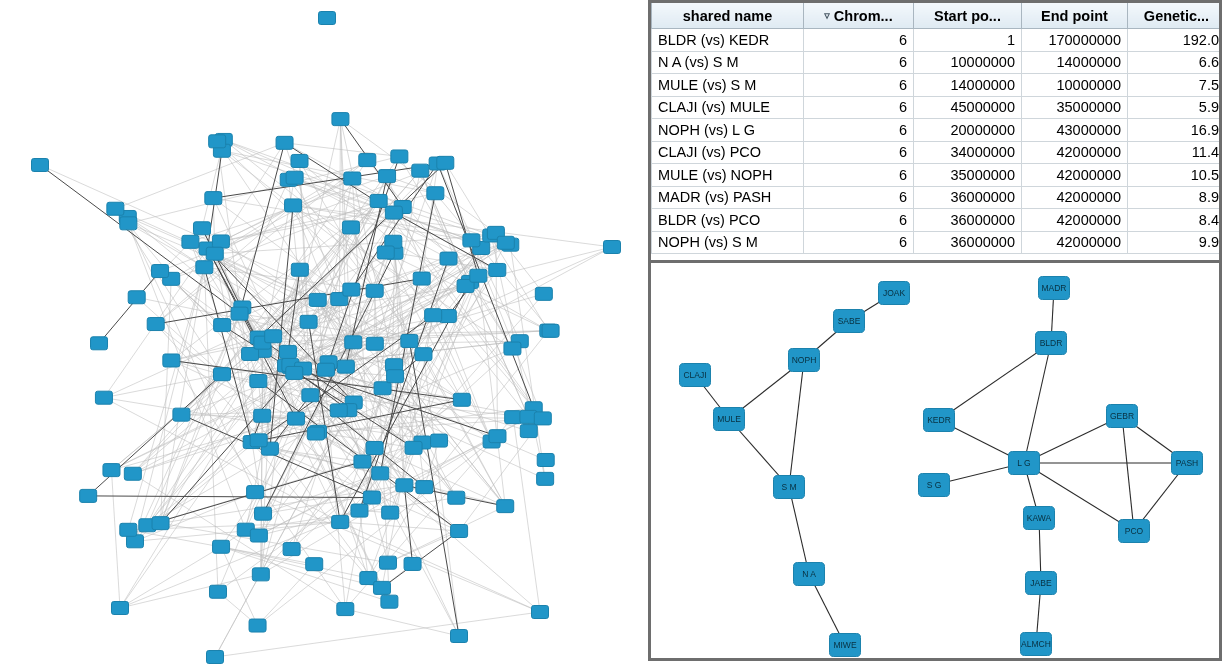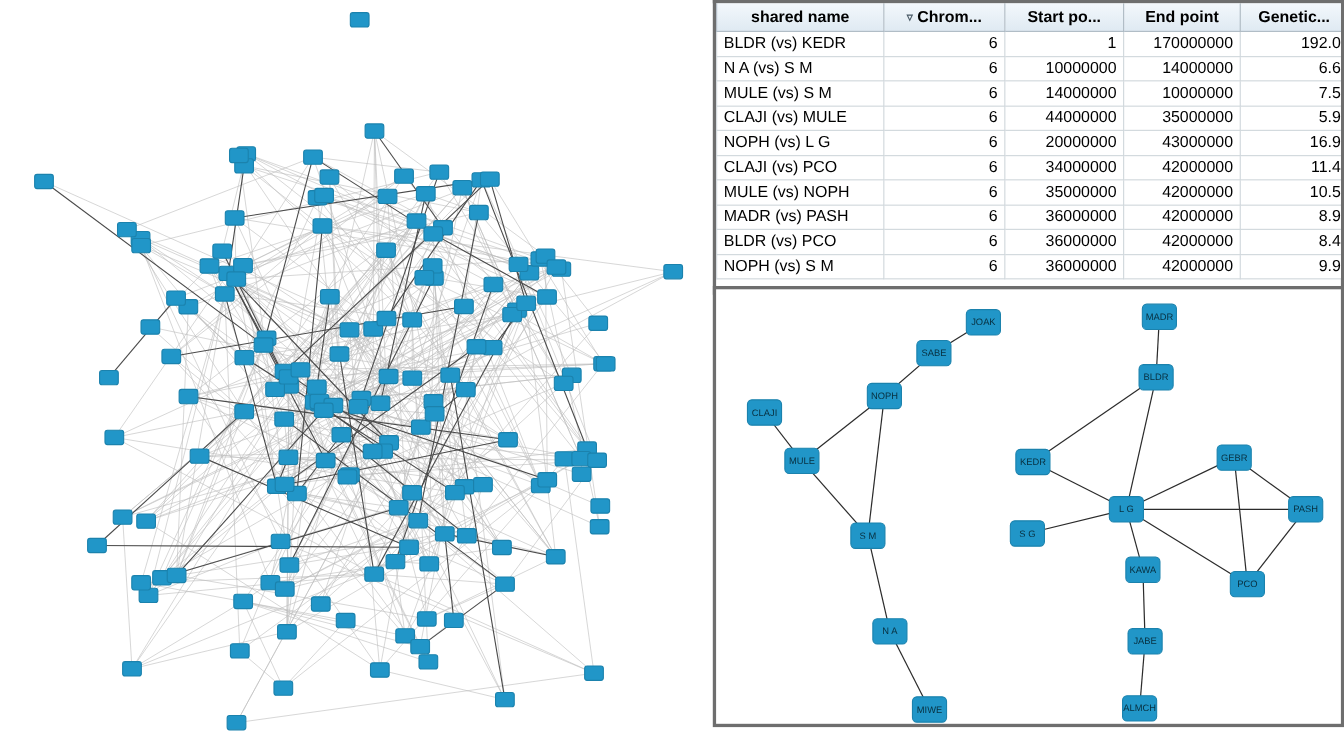--- a/index.html
+++ b/index.html
@@ -804,21 +804,21 @@
           <tr>
             <td class="c-name">MULE (vs) S M</td>
             <td class="c-num">6</td>
             <td class="c-num">14000000</td>
             <td class="c-num">10000000</td>
             <td class="c-num">7.5</td>
           </tr>
           <tr>
             <td class="c-name">CLAJI (vs) MULE</td>
             <td class="c-num">6</td>
-            <td class="c-num">44000000</td>
+            <td class="c-num">45000000</td>
             <td class="c-num">35000000</td>
             <td class="c-num">5.9</td>
           </tr>
           <tr>
             <td class="c-name">NOPH (vs) L G</td>
             <td class="c-num">6</td>
             <td class="c-num">20000000</td>
             <td class="c-num">43000000</td>
             <td class="c-num">16.9</td>
           </tr>

